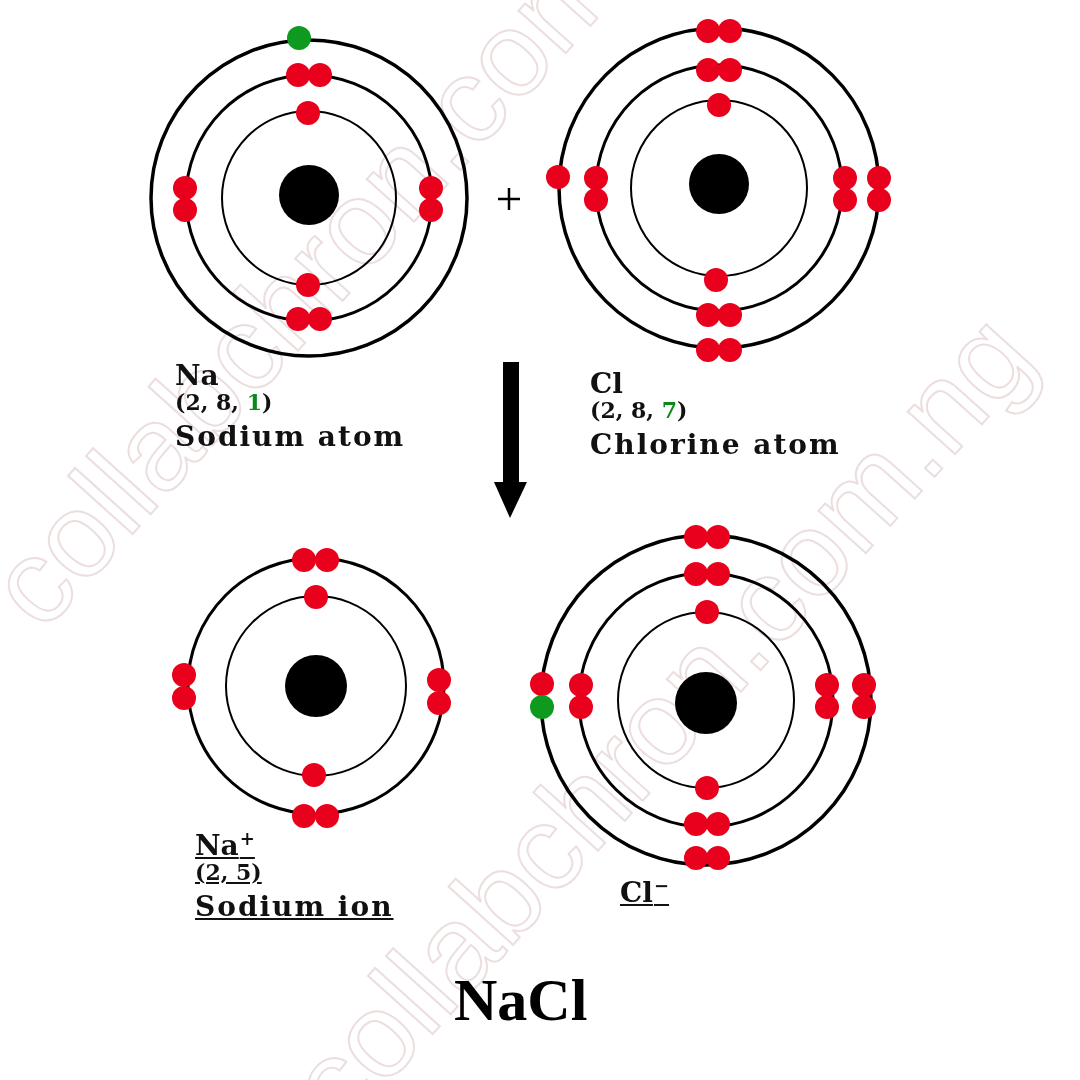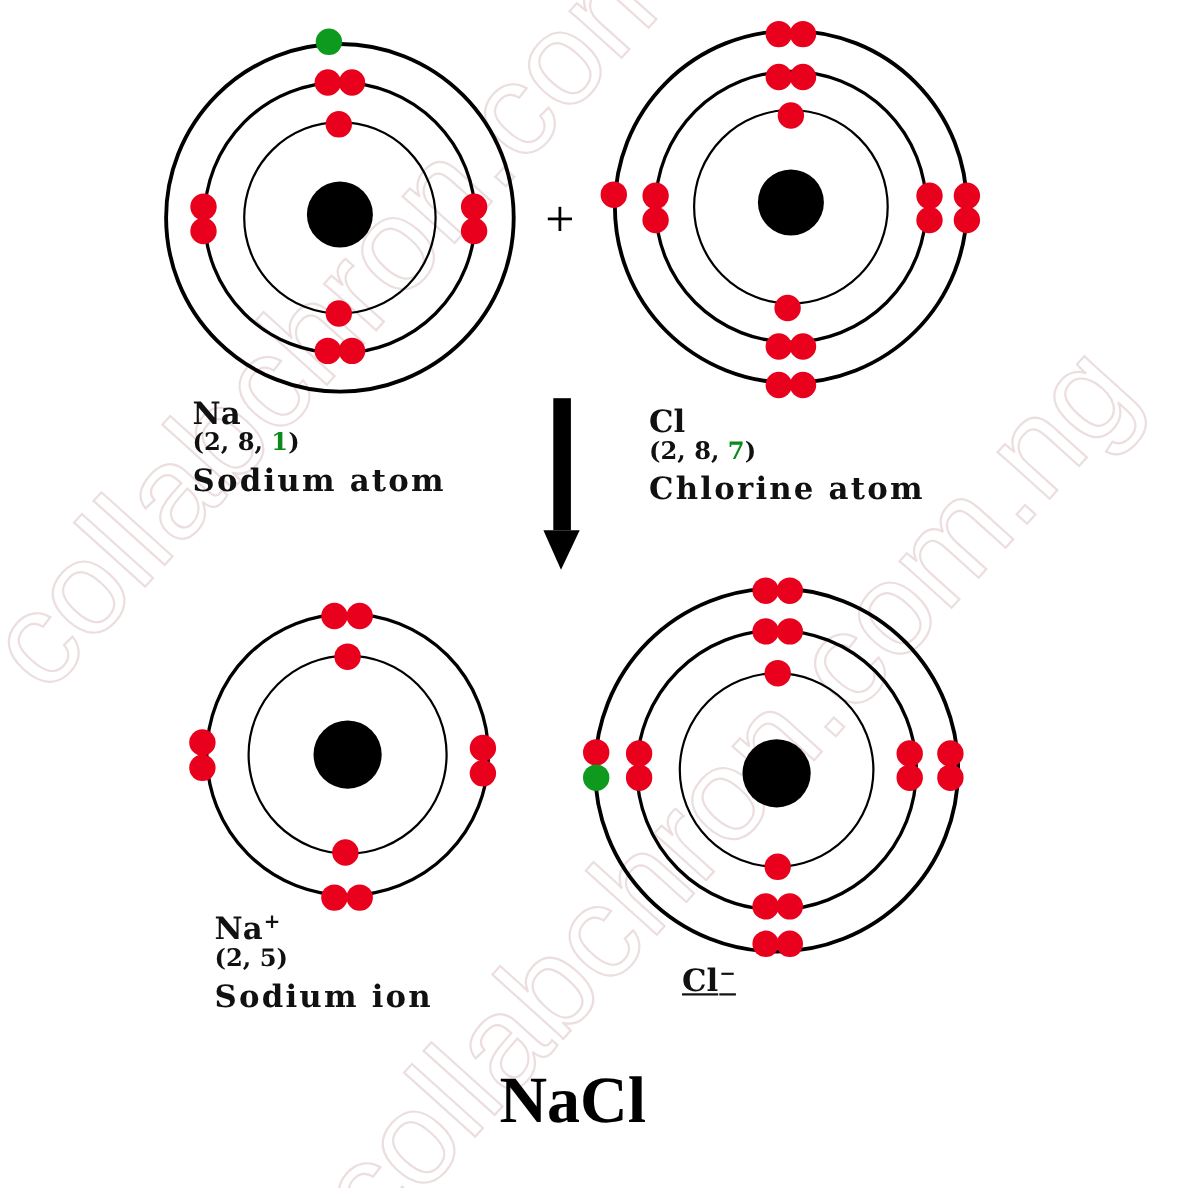--- a/index.html
+++ b/index.html
@@ -131,21 +131,21 @@
     <span class="cfg"><span>(2, 8, </span><span class="hl">1</span><span>)</span></span>
     <span class="name">Sodium atom</span>
   </div>
 
   <div class="label" style="left:590px; top:370px; width:270px;">
     <span class="sym">Cl</span>
     <span class="cfg"><span>(2, 8, </span><span class="hl">7</span><span>)</span></span>
     <span class="name">Chlorine atom</span>
   </div>
 
-  <div class="label" style="left:195px; top:830px; width:230px;">
+  <div class="label" style="left:195px; top:830px; width:230px;text-decoration:underline;">
     <span class="sym"><span>Na</span><sup class="charge">+</sup></span>
     <span class="cfg">(2, 5)</span>
     <span class="name">Sodium ion</span>
   </div>
 
   <div class="label" style="left:620px; top:877px; width:240px;text-decoration:underline;">
     <span class="sym"><span>Cl</span><sup class="charge">−</sup></span>
   </div>
 
   <div class="formula">NaCl</div>

